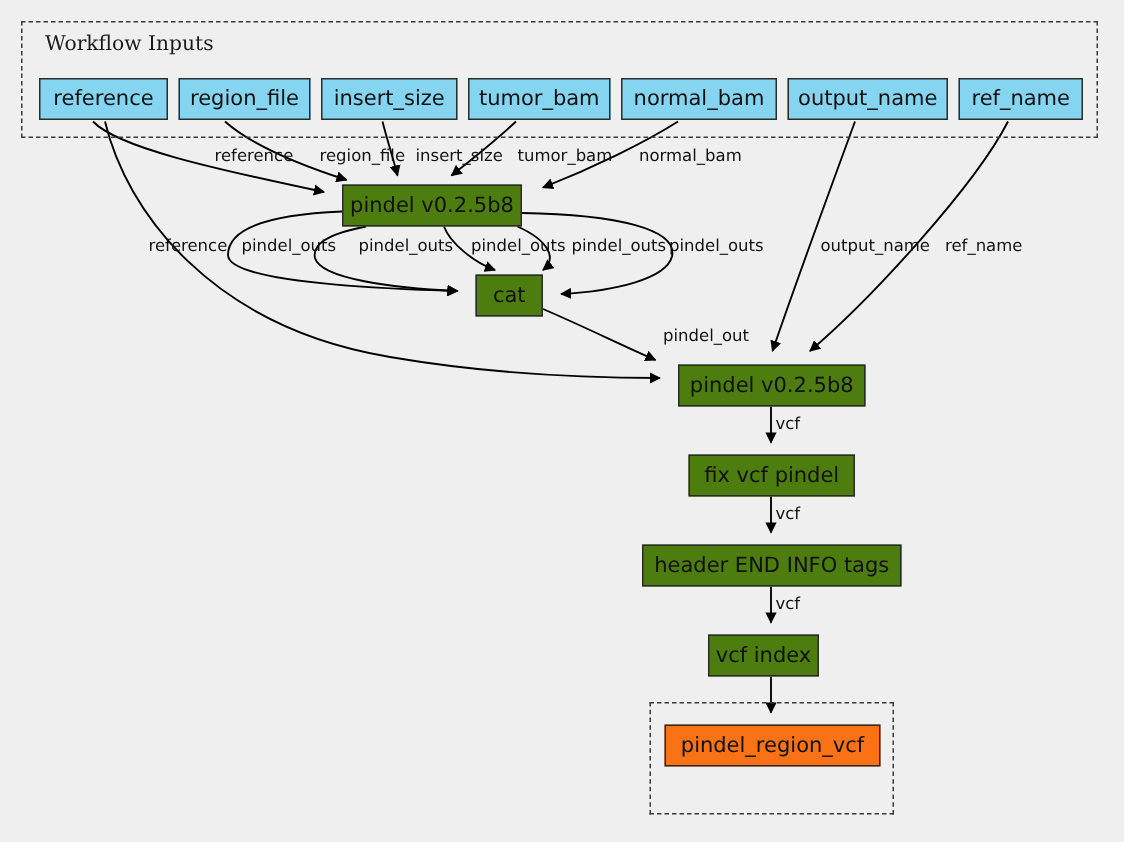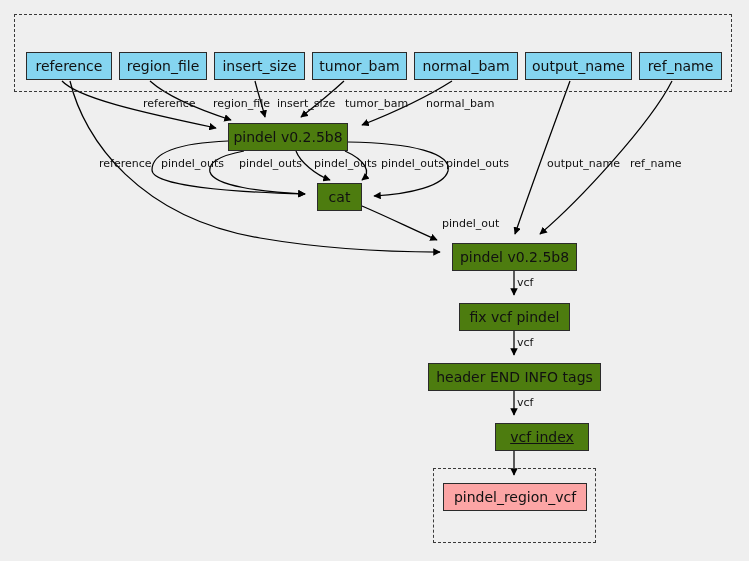--- a/index.html
+++ b/index.html
@@ -39,21 +39,21 @@
     white-space: nowrap;
     line-height: 1;
   }
   .node.input {
     background: #85d5f0;
   }
   .node.step {
     background: #4d7c0f;
   }
   .node.output {
-    background: #fca5a5;
+    background: #f97316;
   }
   .cluster {
     position: absolute;
     box-sizing: border-box;
     border: 1.7px dashed #3a3a3a;
     background: transparent;
   }
   .cluster-label {
     position: absolute;
     font-family: "DejaVu Serif", serif;
@@ -103,20 +103,21 @@
       <path d="M 672,81 C 650,124 580,200 540,234"></path>
 
       <path d="M 514,271 L 514,295"></path>
       <path d="M 514,331 L 514,355"></path>
       <path d="M 514,391 L 514,415"></path>
       <path d="M 514,451 L 514,475"></path>
     </g>
   </svg>
 
   <div class="cluster" style="left:14px; top:14px; width:718px; height:78px;"></div>
+  <div class="cluster-label" style="left:30px; top:21px;">Workflow Inputs</div>
 
   <div class="cluster" style="left:433px; top:468px; width:163px; height:75px;"></div>
 
   <div class="node input" style="left:26px; top:52px; width:86px; height:28px;">
     <span>reference</span>
   </div>
   <div class="node input" style="left:119px; top:52px; width:88px; height:28px;">
     <span>region_file</span>
   </div>
   <div class="node input" style="left:214px; top:52px; width:91px; height:28px;">
@@ -143,21 +144,21 @@
   </div>
   <div class="node step" style="left:452px; top:243px; width:125px; height:28px;">
     <span>pindel v0.2.5b8</span>
   </div>
   <div class="node step" style="left:459px; top:303px; width:111px; height:28px;">
     <span>fix vcf pindel</span>
   </div>
   <div class="node step" style="left:428px; top:363px; width:173px; height:28px;">
     <span>header END INFO tags</span>
   </div>
-  <div class="node step" style="left:495px; top:423px; width:94px; height:28px;text-decoration:underline;">
+  <div class="node step" style="left:472px; top:423px; width:74px; height:28px;">
     <span>vcf index</span>
   </div>
 
   <div class="node output" style="left:443px; top:483px; width:144px; height:28px;">
     <span>pindel_region_vcf</span>
   </div>
 
   <div class="elabel" style="left:143px; top:98px;">reference</div>
   <div class="elabel" style="left:213px; top:98px;">region_file</div>
   <div class="elabel" style="left:277px; top:98px;">insert_size</div>

